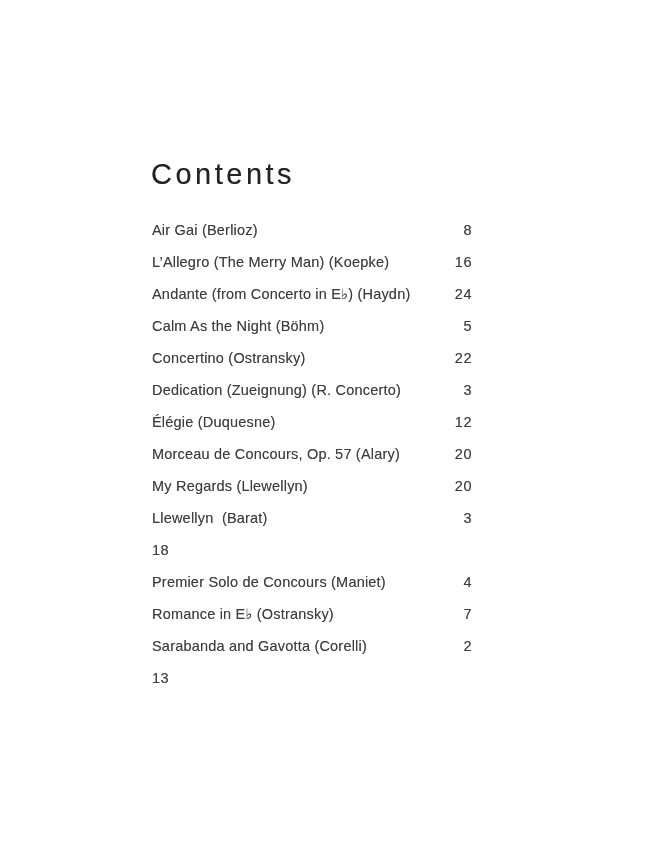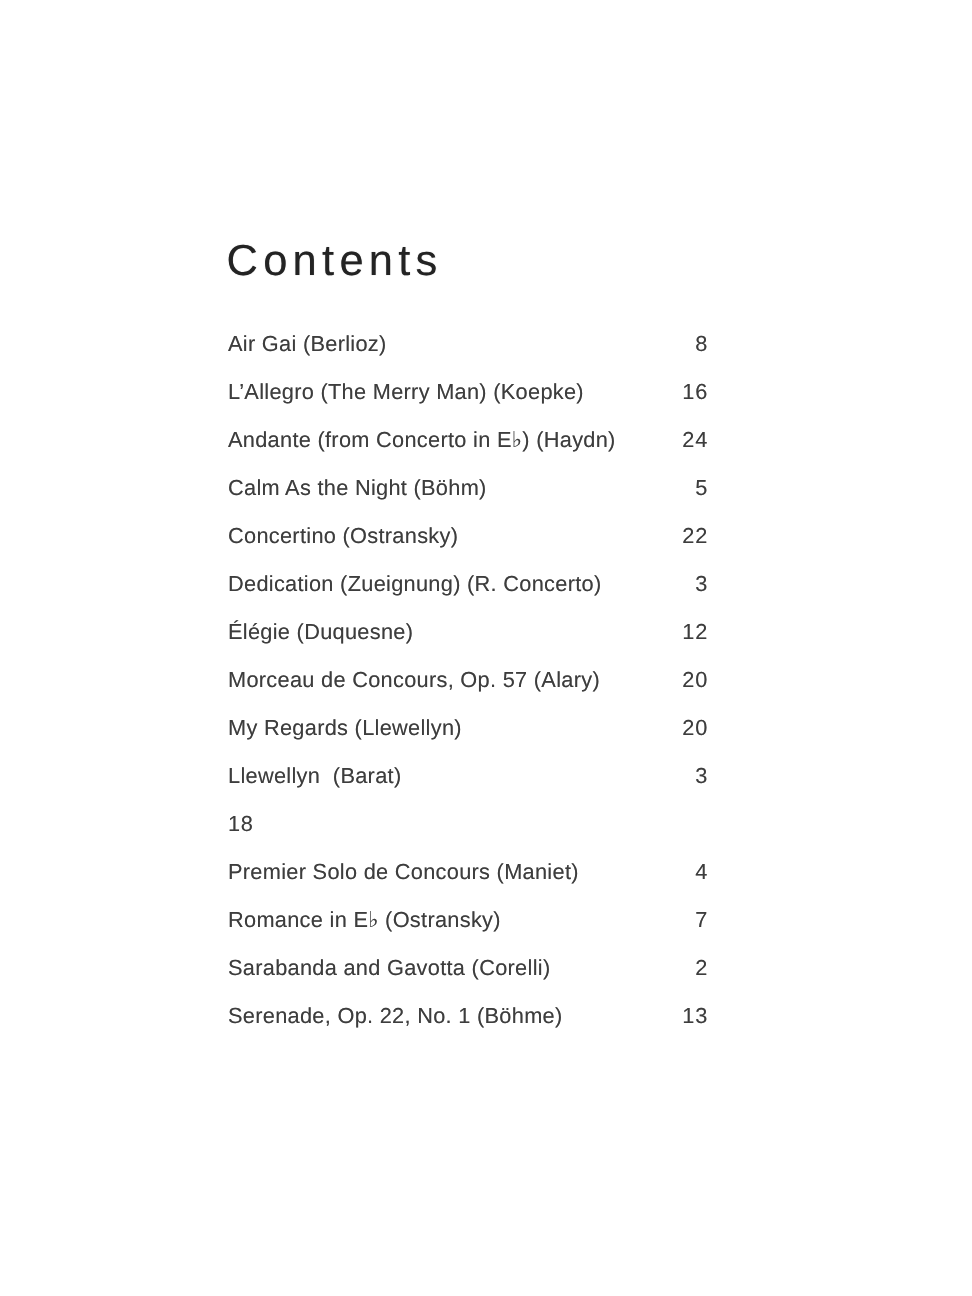--- a/index.html
+++ b/index.html
@@ -116,17 +116,16 @@
       </div>
       <div class="toc-row">
         <span class="toc-entry-title">Romance in E♭ (Ostransky)</span>
         <span class="toc-entry-page">7</span>
       </div>
       <div class="toc-row">
         <span class="toc-entry-title">Sarabanda and Gavotta (Corelli)</span>
         <span class="toc-entry-page">2</span>
       </div>
       <div class="toc-row">
-        <span class="toc-entry-title">Serenade, Op. 22, No. 1 (Böhme)</span>
         <span class="toc-entry-page">13</span>
       </div>
     </div>
 </div>
 
 </body></html>

